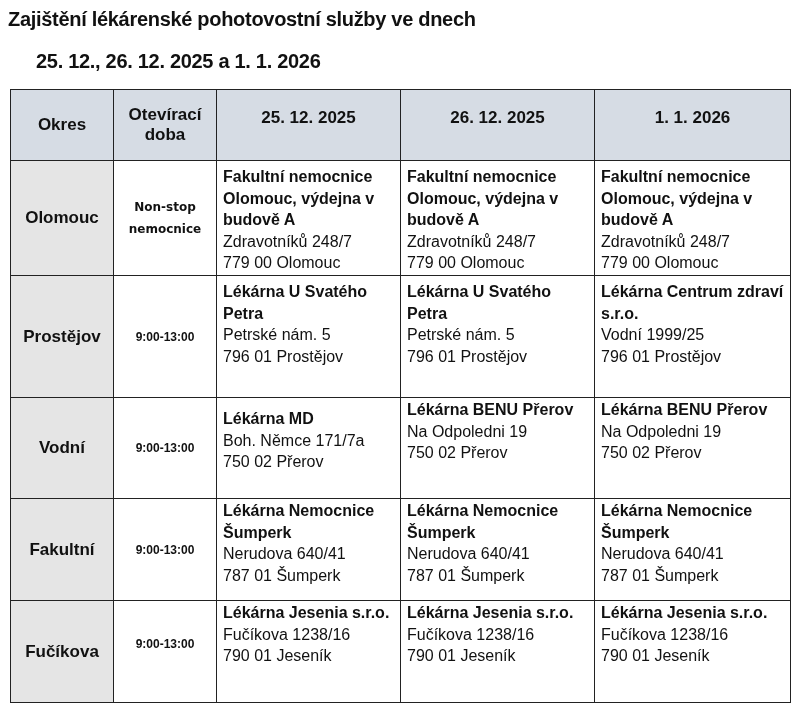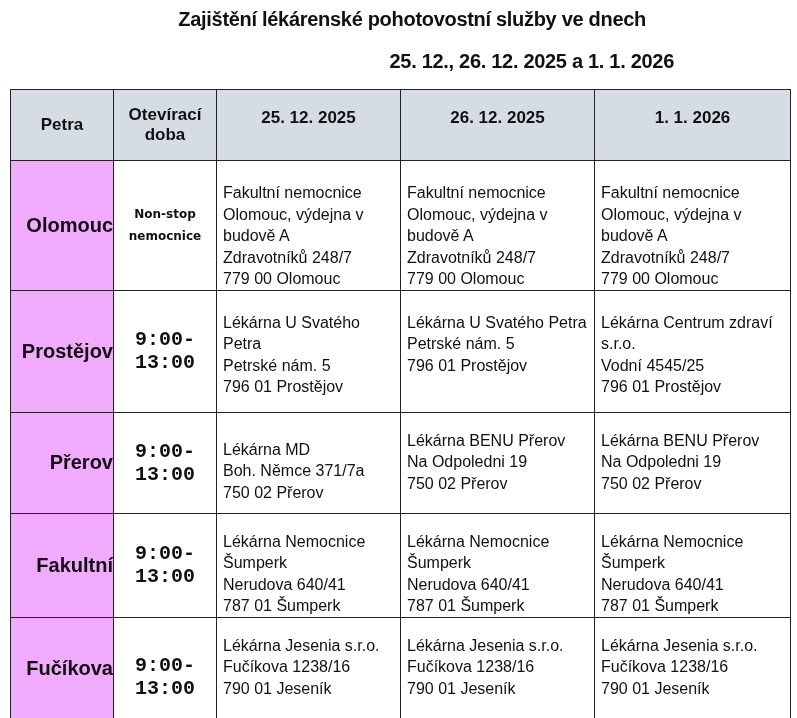--- a/index.html
+++ b/index.html
@@ -1,47 +1,47 @@
 <!DOCTYPE html>
 <html><head>
 <meta charset="utf-8">
 <style>
   html, body { margin:0; padding:0; background:#ffffff; }
   body { width:797px; height:718px; position:relative; overflow:hidden; font-family:"Liberation Sans", sans-serif; color:#111; }
-  .title { position:absolute; left:16px; width:630px; text-align:right; font-weight:bold; font-size:20px; letter-spacing:-0.3px; }
+  .title { position:absolute; left:8px; width:630px; text-align:left; font-weight:bold; font-size:20px; letter-spacing:-0.3px; }
   .t1 { top:8px; }
   .t2 { top:50px;padding-left:28px; }
   table { position:absolute; left:10px; top:89px; border-collapse:collapse; table-layout:fixed; width:780px; }
   td, th { border:1.5px solid #222; padding:0; vertical-align:middle; }
   th { background:#d6dce4; font-weight:bold; font-size:17px; text-align:center; height:70px; line-height:20px; }
   th.date { vertical-align:top; padding-top:18px; height:52px;text-align:center; }
-  td.district { background:#f0abfc; font-weight:bold; font-size:20px; text-align:right; }
-  td.hours { font-weight:bold; font-size:20px; text-align:center;font-family:Liberation Mono, monospace; }
+  td.district { background:#e5e5e5; font-weight:bold; font-size:17px; text-align:center; }
+  td.hours { font-weight:bold; font-size:12px; text-align:center; }
   td.hours.small { font-size:12px; line-height:22px; font-family:"DejaVu Sans", sans-serif; }
   td.cell { vertical-align:top; padding:5px 4px 0 6px; font-size:16px; line-height:21.5px; }
-  .name { font-weight:normal; display:block;margin-top:16px; }
+  .name { font-weight:bold; display:block; }
   .line { display:block; }
 </style>
 </head>
 <body>
 
 <div class="title t1">Zajištění lékárenské pohotovostní služby ve dnech</div>
 <div class="title t2">25. 12., 26. 12. 2025 a 1. 1. 2026</div>
 
 <table>
   <colgroup>
     <col style="width:103px">
     <col style="width:103px">
     <col style="width:184px">
     <col style="width:194px">
     <col style="width:196px">
   </colgroup>
   <thead>
     <tr>
-      <th>Petra</th>
+      <th>Okres</th>
       <th>
         <span class="line">Otevírací</span>
         <span class="line">doba</span>
       </th>
       <th class="date">25. 12. 2025</th>
       <th class="date">26. 12. 2025</th>
       <th class="date">1. 1. 2026</th>
     </tr>
   </thead>
   <tbody>
@@ -77,31 +77,31 @@
         <span class="line">Petrské nám. 5</span>
         <span class="line">796 01 Prostějov</span>
       </td>
       <td class="cell">
         <span class="name">Lékárna U Svatého Petra</span>
         <span class="line">Petrské nám. 5</span>
         <span class="line">796 01 Prostějov</span>
       </td>
       <td class="cell">
         <span class="name">Lékárna Centrum zdraví s.r.o.</span>
-        <span class="line">Vodní 4545/25</span>
+        <span class="line">Vodní 1999/25</span>
         <span class="line">796 01 Prostějov</span>
       </td>
     </tr>
 
     <tr style="height:101px">
-      <td class="district">Přerov</td>
+      <td class="district">Vodní</td>
       <td class="hours">9:00-13:00</td>
       <td class="cell" style="padding-top:10px">
         <span class="name">Lékárna MD</span>
-        <span class="line">Boh. Němce 371/7a</span>
+        <span class="line">Boh. Němce 171/7a</span>
         <span class="line">750 02 Přerov</span>
       </td>
       <td class="cell" style="padding-top:1px">
         <span class="name">Lékárna BENU Přerov</span>
         <span class="line">Na Odpoledni 19</span>
         <span class="line">750 02 Přerov</span>
       </td>
       <td class="cell" style="padding-top:1px">
         <span class="name">Lékárna BENU Přerov</span>
         <span class="line">Na Odpoledni 19</span>

